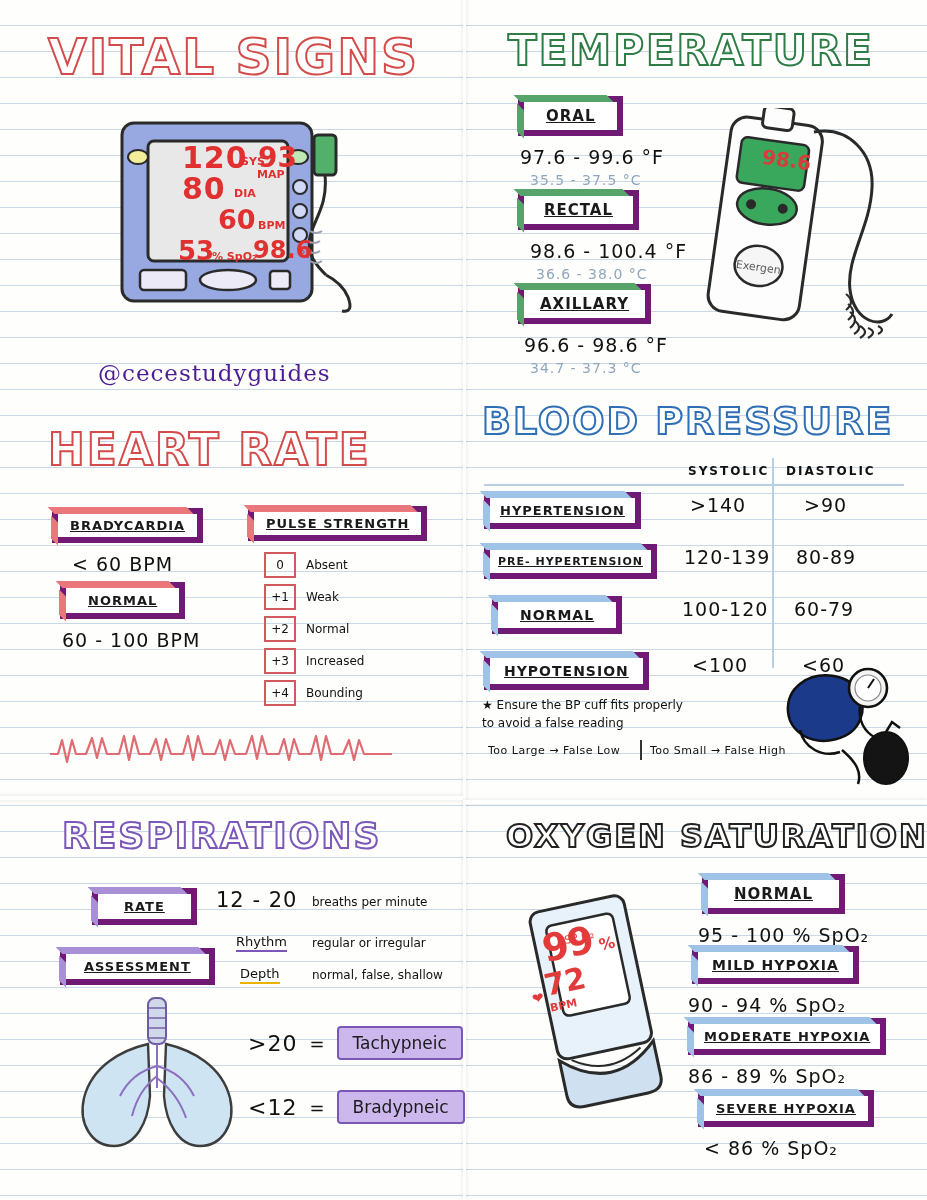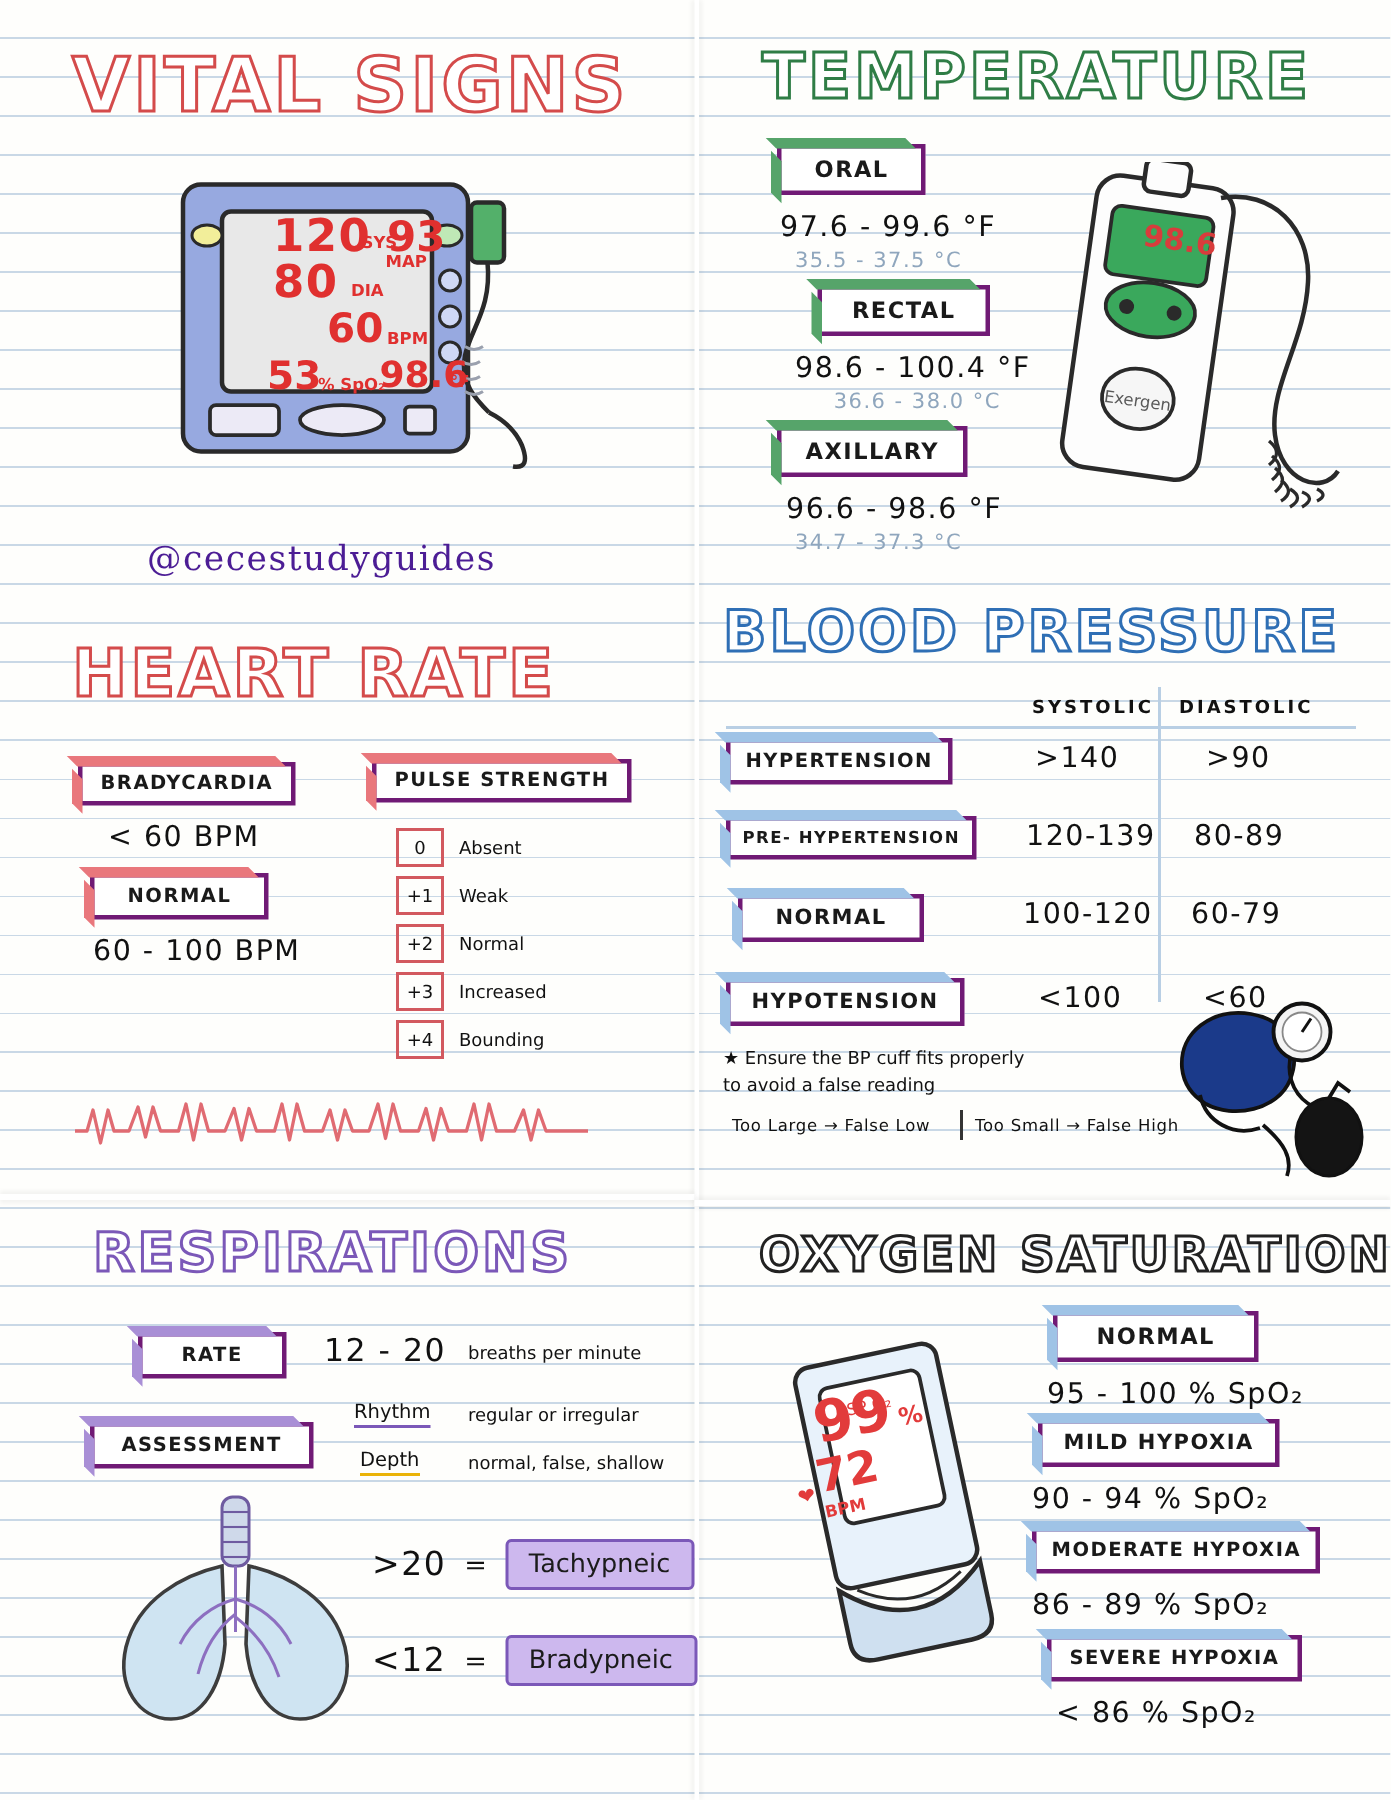--- a/index.html
+++ b/index.html
@@ -38,23 +38,24 @@
   }
   .hl-red{color:#fff;-webkit-text-stroke:2px #d44b4b;text-shadow:0 0 0 #d44b4b;}
   .hl-green{color:#fff;-webkit-text-stroke:2px #2f7d46;}
   .hl-blue{color:#fff;-webkit-text-stroke:2px #2f6fb5;}
   .hl-purple{color:#fff;-webkit-text-stroke:2px #7b58b8;}
   .hl-dark{color:#fff;-webkit-text-stroke:2px #222;}
 
   
   .tab{
     position:relative;display:inline-block;
-    border:3px solid #701a75;background:#fff;
+    border:6px solid #701a75;background:#fff;
     padding:4px 12px;font-size:13px;font-weight:bold;letter-spacing:1px;
     color:#1a1a1a;
+    text-decoration:underline;
   }
   .tab::before{
     content:"";position:absolute;left:-7px;top:5px;width:7px;height:100%;
     transform:skewY(45deg);
   }
   .tab::after{
     content:"";position:absolute;left:-7px;top:-7px;width:100%;height:7px;
     transform:skewX(45deg);
   }
   .tab-red::before,.tab-red::after{background:#e9777c;}
@@ -228,21 +229,21 @@
 
 <div class="panel" style="left:466px;top:0;width:461px;height:396px;">
   <div class="headline hl-green" style="position:absolute;left:42px;top:30px;font-size:42px;">TEMPERATURE</div>
 
   <div style="position:absolute;left:52px;top:96px;">
     <div class="tab tab-green" style="padding:5px 22px;font-size:15px;">ORAL</div>
     <div class="val" style="margin:10px 0 0 2px;">97.6 - 99.6 °F</div>
     <div class="cel" style="margin:4px 0 0 12px;">35.5 - 37.5 °C</div>
   </div>
 
-  <div style="position:absolute;left:52px;top:190px;text-align:center;">
+  <div style="position:absolute;left:52px;top:190px;">
     <div class="tab tab-green" style="padding:5px 20px;font-size:15px;">RECTAL</div>
     <div class="val" style="margin:10px 0 0 12px;">98.6 - 100.4 °F</div>
     <div class="cel" style="margin:4px 0 0 18px;">36.6 - 38.0 °C</div>
   </div>
 
   <div style="position:absolute;left:52px;top:284px;">
     <div class="tab tab-green" style="padding:5px 16px;font-size:15px;">AXILLARY</div>
     <div class="val" style="margin:10px 0 0 6px;">96.6 - 98.6 °F</div>
     <div class="cel" style="margin:4px 0 0 12px;">34.7 - 37.3 °C</div>
   </div>

